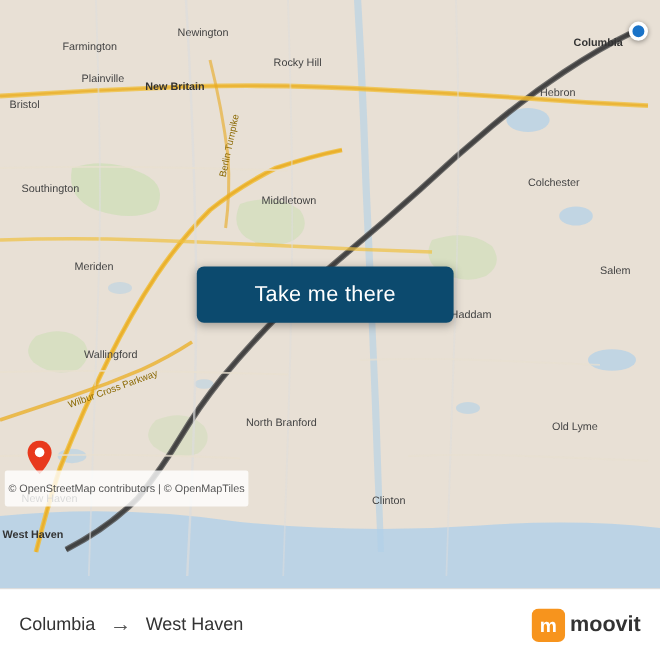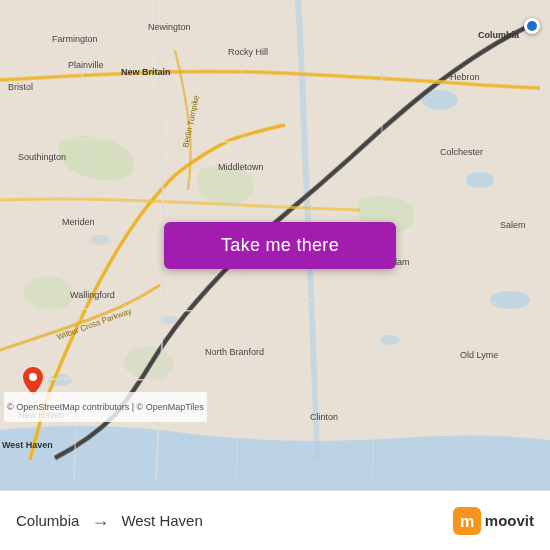--- a/index.html
+++ b/index.html
@@ -20,23 +20,23 @@
       position: absolute;
       top: 0; left: 0;
       width: 100%; height: 100%;
     }
 
     
     .take-me-there-btn {
       position: absolute;
       top: 222px;
       left: 164px;
-      width: 232px;
+      width: 214px;
       height: 47px;
-      background: #a21caf;
+      background: #0c4a6e;
       border-radius: 6px;
       display: flex;
       align-items: center;
       justify-content: center;
       cursor: pointer;
       border: none;
       box-shadow: 0 2px 8px rgba(0,0,0,0.3);
       z-index: 10;
     }
 
@@ -107,21 +107,21 @@
       align-items: center;
       gap: 4px;
     }
 
     .moovit-logo-icon {
       width: 28px;
       height: 28px;
     }
 
     .moovit-text {
-      font-size: 15px;
+      font-size: 18px;
       font-weight: bold;
       color: #333;
     }
 
     
     .attribution {
       position: absolute;
       bottom: 68px;
       left: 4px;
       font-size: 9px;

